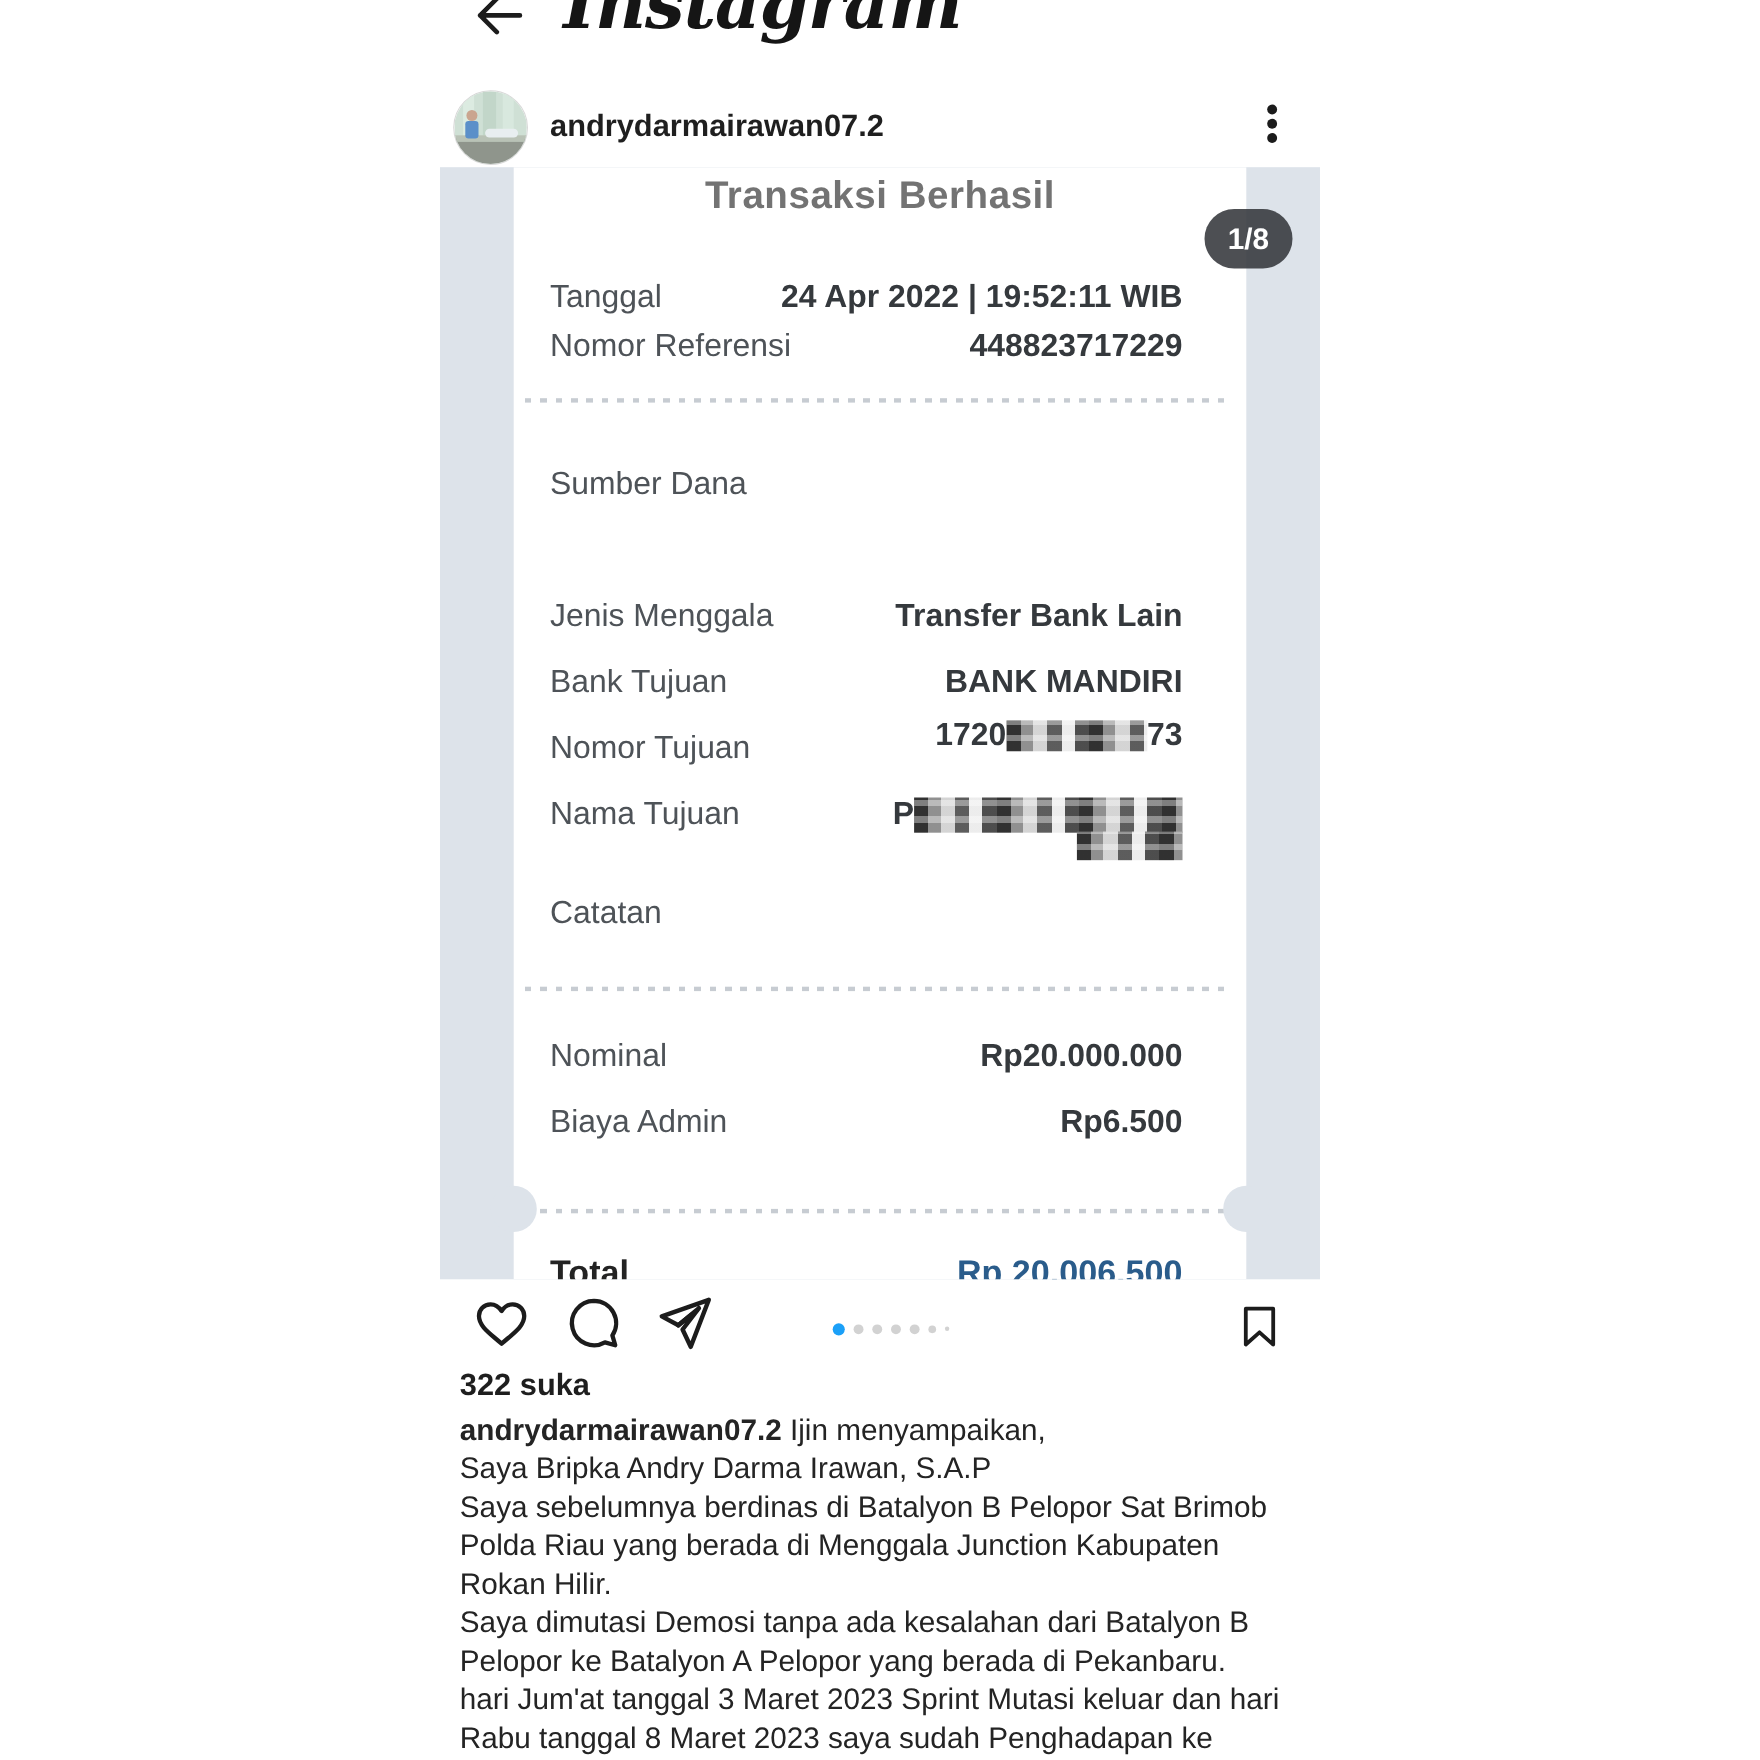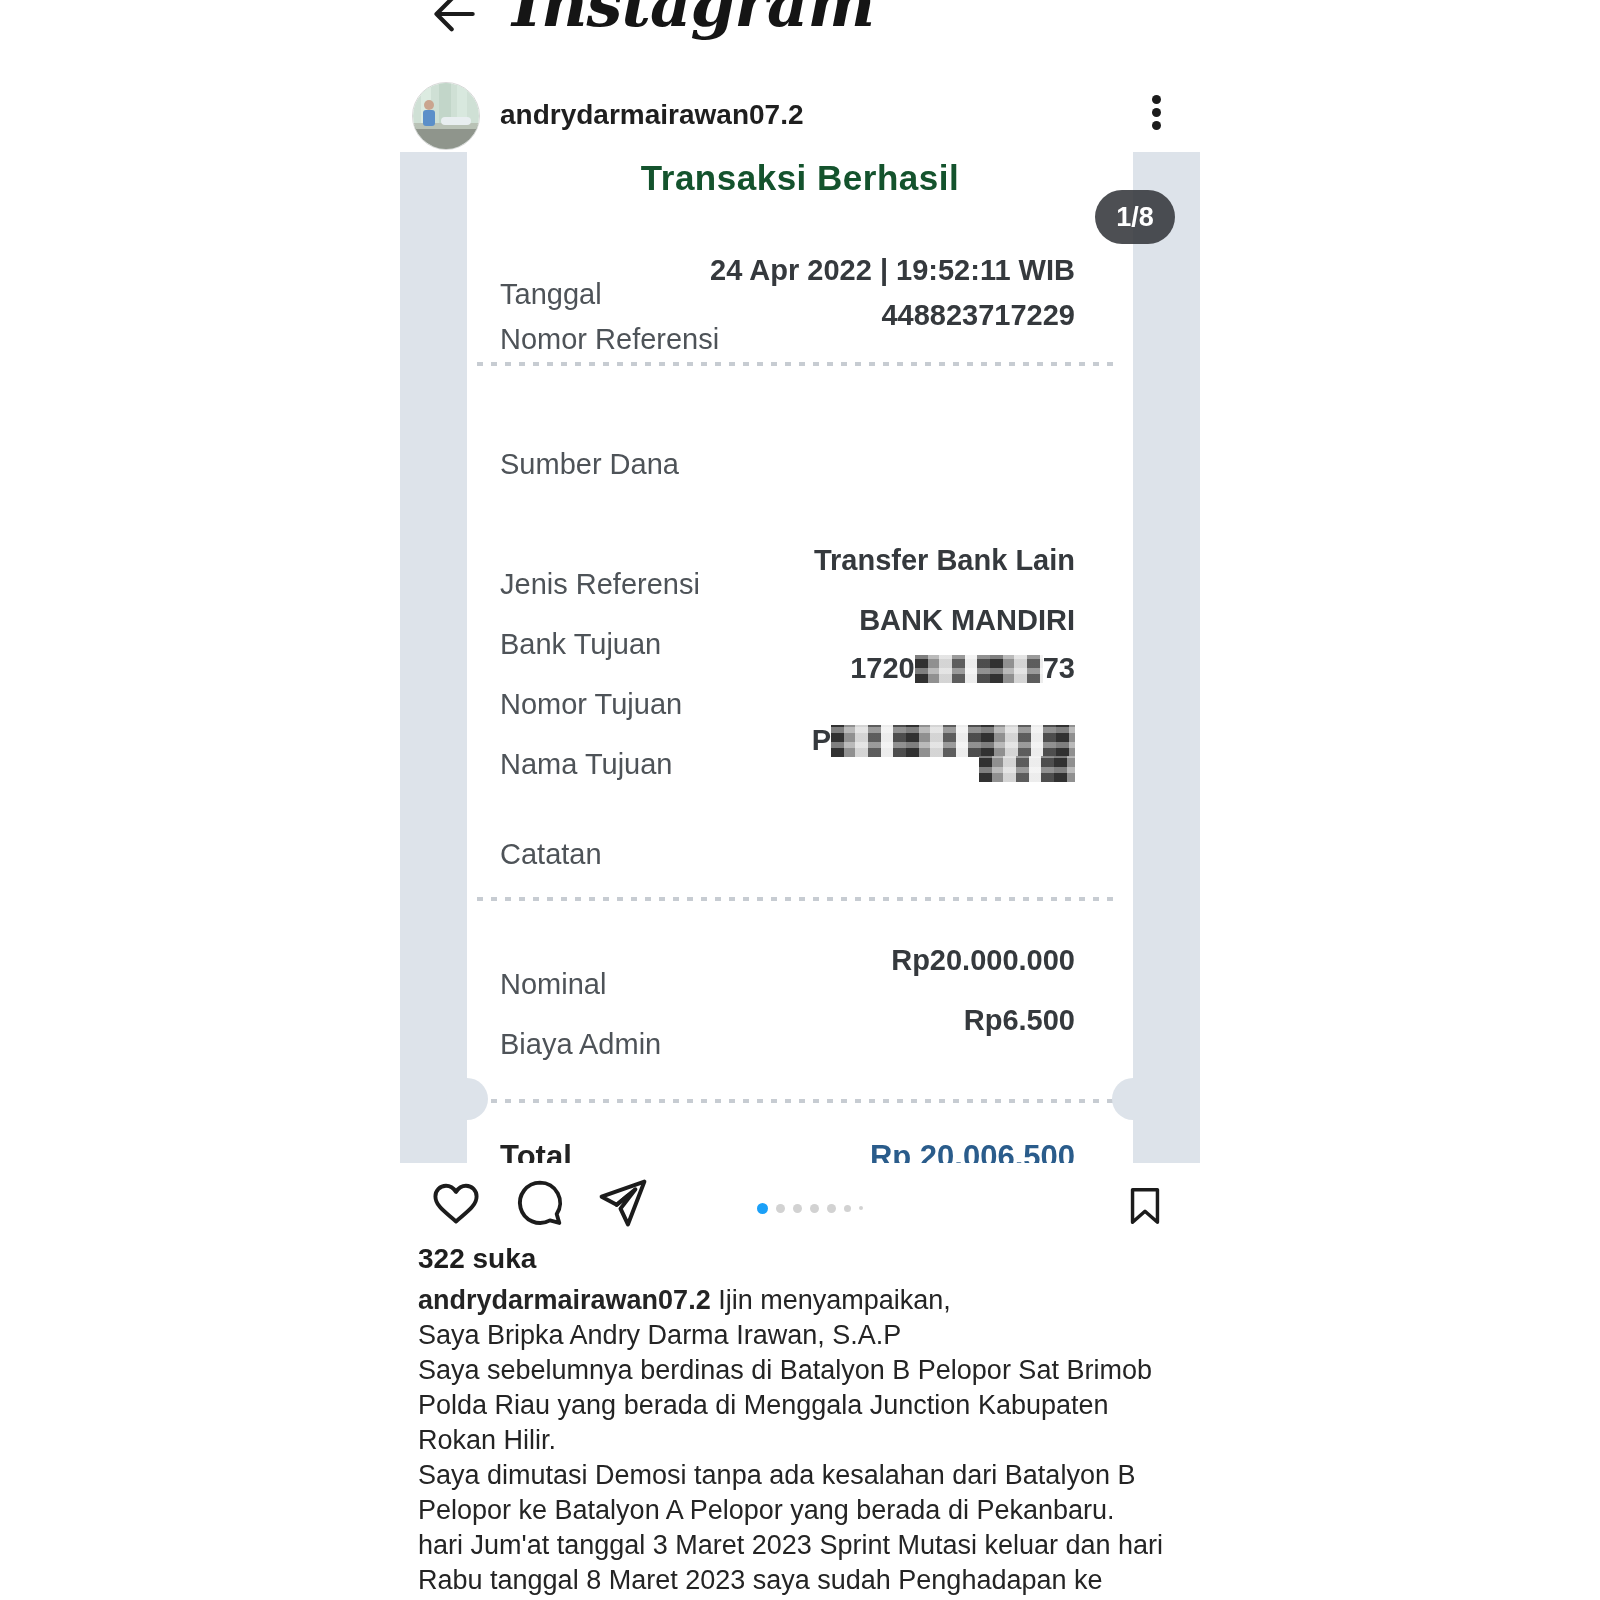--- a/index.html
+++ b/index.html
@@ -22,22 +22,22 @@
   
   .avatar{left:412px;top:82px;width:66px;height:66px;border-radius:50%;overflow:hidden;border:1px solid #d8d8d8;}
   .username{left:500px;top:99px;font-size:28px;font-weight:700;color:#1f1f1f;}
   .kebab{left:1146px;top:95px;width:20px;height:40px;display:flex;flex-direction:column;align-items:center;gap:4px;}
   .kebab i{width:9px;height:9px;border-radius:50%;background:#1b1b1b;}
 
   
   .post{left:400px;top:152px;width:800px;height:1011px;background:#dde3ea;overflow:hidden;}
   .card{position:absolute;left:67px;top:0;width:666px;height:100%;background:#ffffff;}
   .r-title{position:absolute;left:0;top:6px;width:100%;text-align:center;
-    font-size:35px;font-weight:700;color:#14532d;letter-spacing:.5px;}
-  .lbl{position:absolute;left:33px;font-size:29px;color:#4e5358;margin-top:24px;}
+    font-size:35px;font-weight:700;color:#737373;letter-spacing:.5px;}
+  .lbl{position:absolute;left:33px;font-size:29px;color:#4e5358;}
   .val{position:absolute;right:58px;font-size:29px;color:#35393d;font-weight:600;text-align:right;}
   .val.multi{white-space:pre-line;line-height:31px;}
   .dash{position:absolute;left:10px;right:14px;height:4px;
     background-image:repeating-linear-gradient(90deg,#c7ccd2 0 6px,transparent 6px 14px);}
   .redact{display:inline-block;vertical-align:middle;
     background-image:
       repeating-linear-gradient(0deg, rgba(255,255,255,0) 0 9px, rgba(255,255,255,.38) 9px 15px),
       repeating-linear-gradient(90deg, rgba(38,38,38,.95) 0 13px, rgba(132,132,132,.9) 13px 24px,
         rgba(205,205,205,.85) 24px 37px, rgba(84,84,84,.95) 37px 50px,
         rgba(232,232,232,.8) 50px 62px, rgba(58,58,58,.9) 62px 75px);}
@@ -104,21 +104,21 @@
     <div class="lbl" style="top:102px">Tanggal</div>
     <div class="val" style="top:102px">24 Apr 2022 | 19:52:11 WIB</div>
 
     <div class="lbl" style="top:147px">Nomor Referensi</div>
     <div class="val" style="top:147px">448823717229</div>
 
     <div class="dash" style="top:210px"></div>
 
     <div class="lbl" style="top:272px">Sumber Dana</div>
 
-    <div class="lbl" style="top:392px">Jenis Referensi</div>
+    <div class="lbl" style="top:392px">Jenis Menggala</div>
     <div class="val" style="top:392px">Transfer Bank Lain</div>
 
     <div class="lbl" style="top:452px">Bank Tujuan</div>
     <div class="val" style="top:452px">BANK MANDIRI</div>
 
     <div class="lbl" style="top:512px">Nomor Tujuan</div>
     <div class="num-tujuan-wrap" style="top:500px">
       <span>1720</span>
       <span class="redact" style="width:128px;height:28px"></span>
       <span>73</span>

